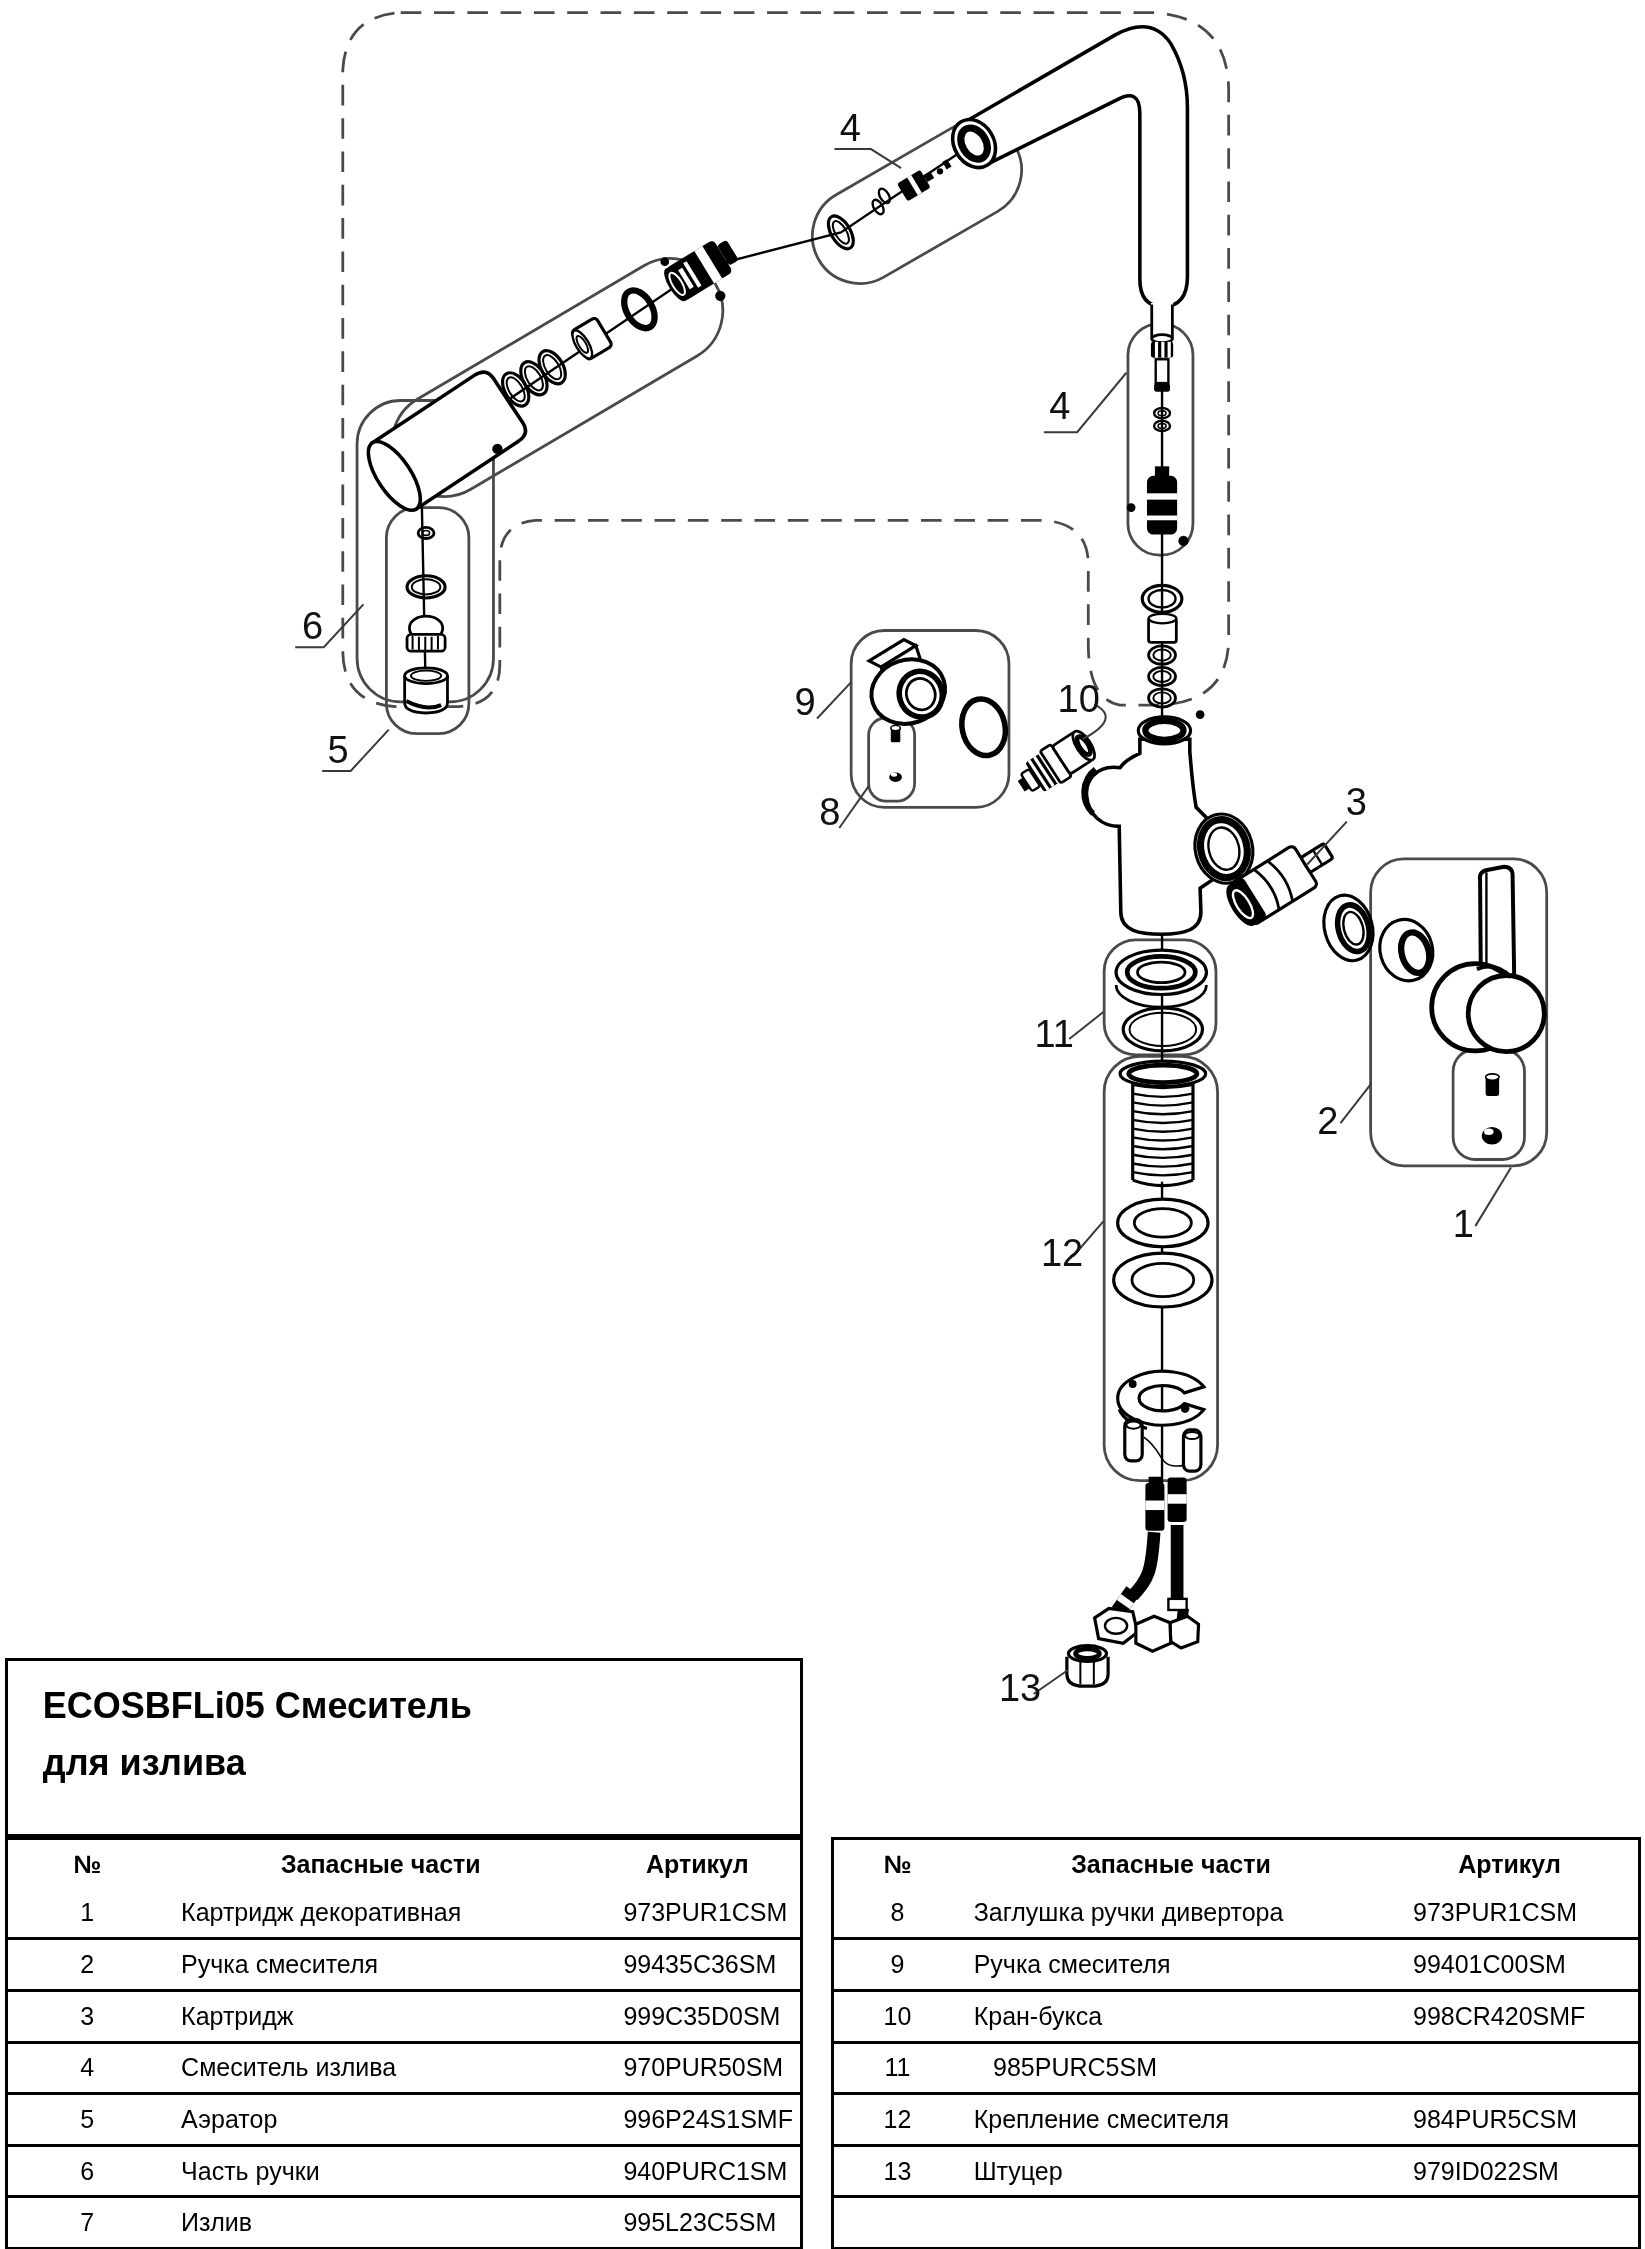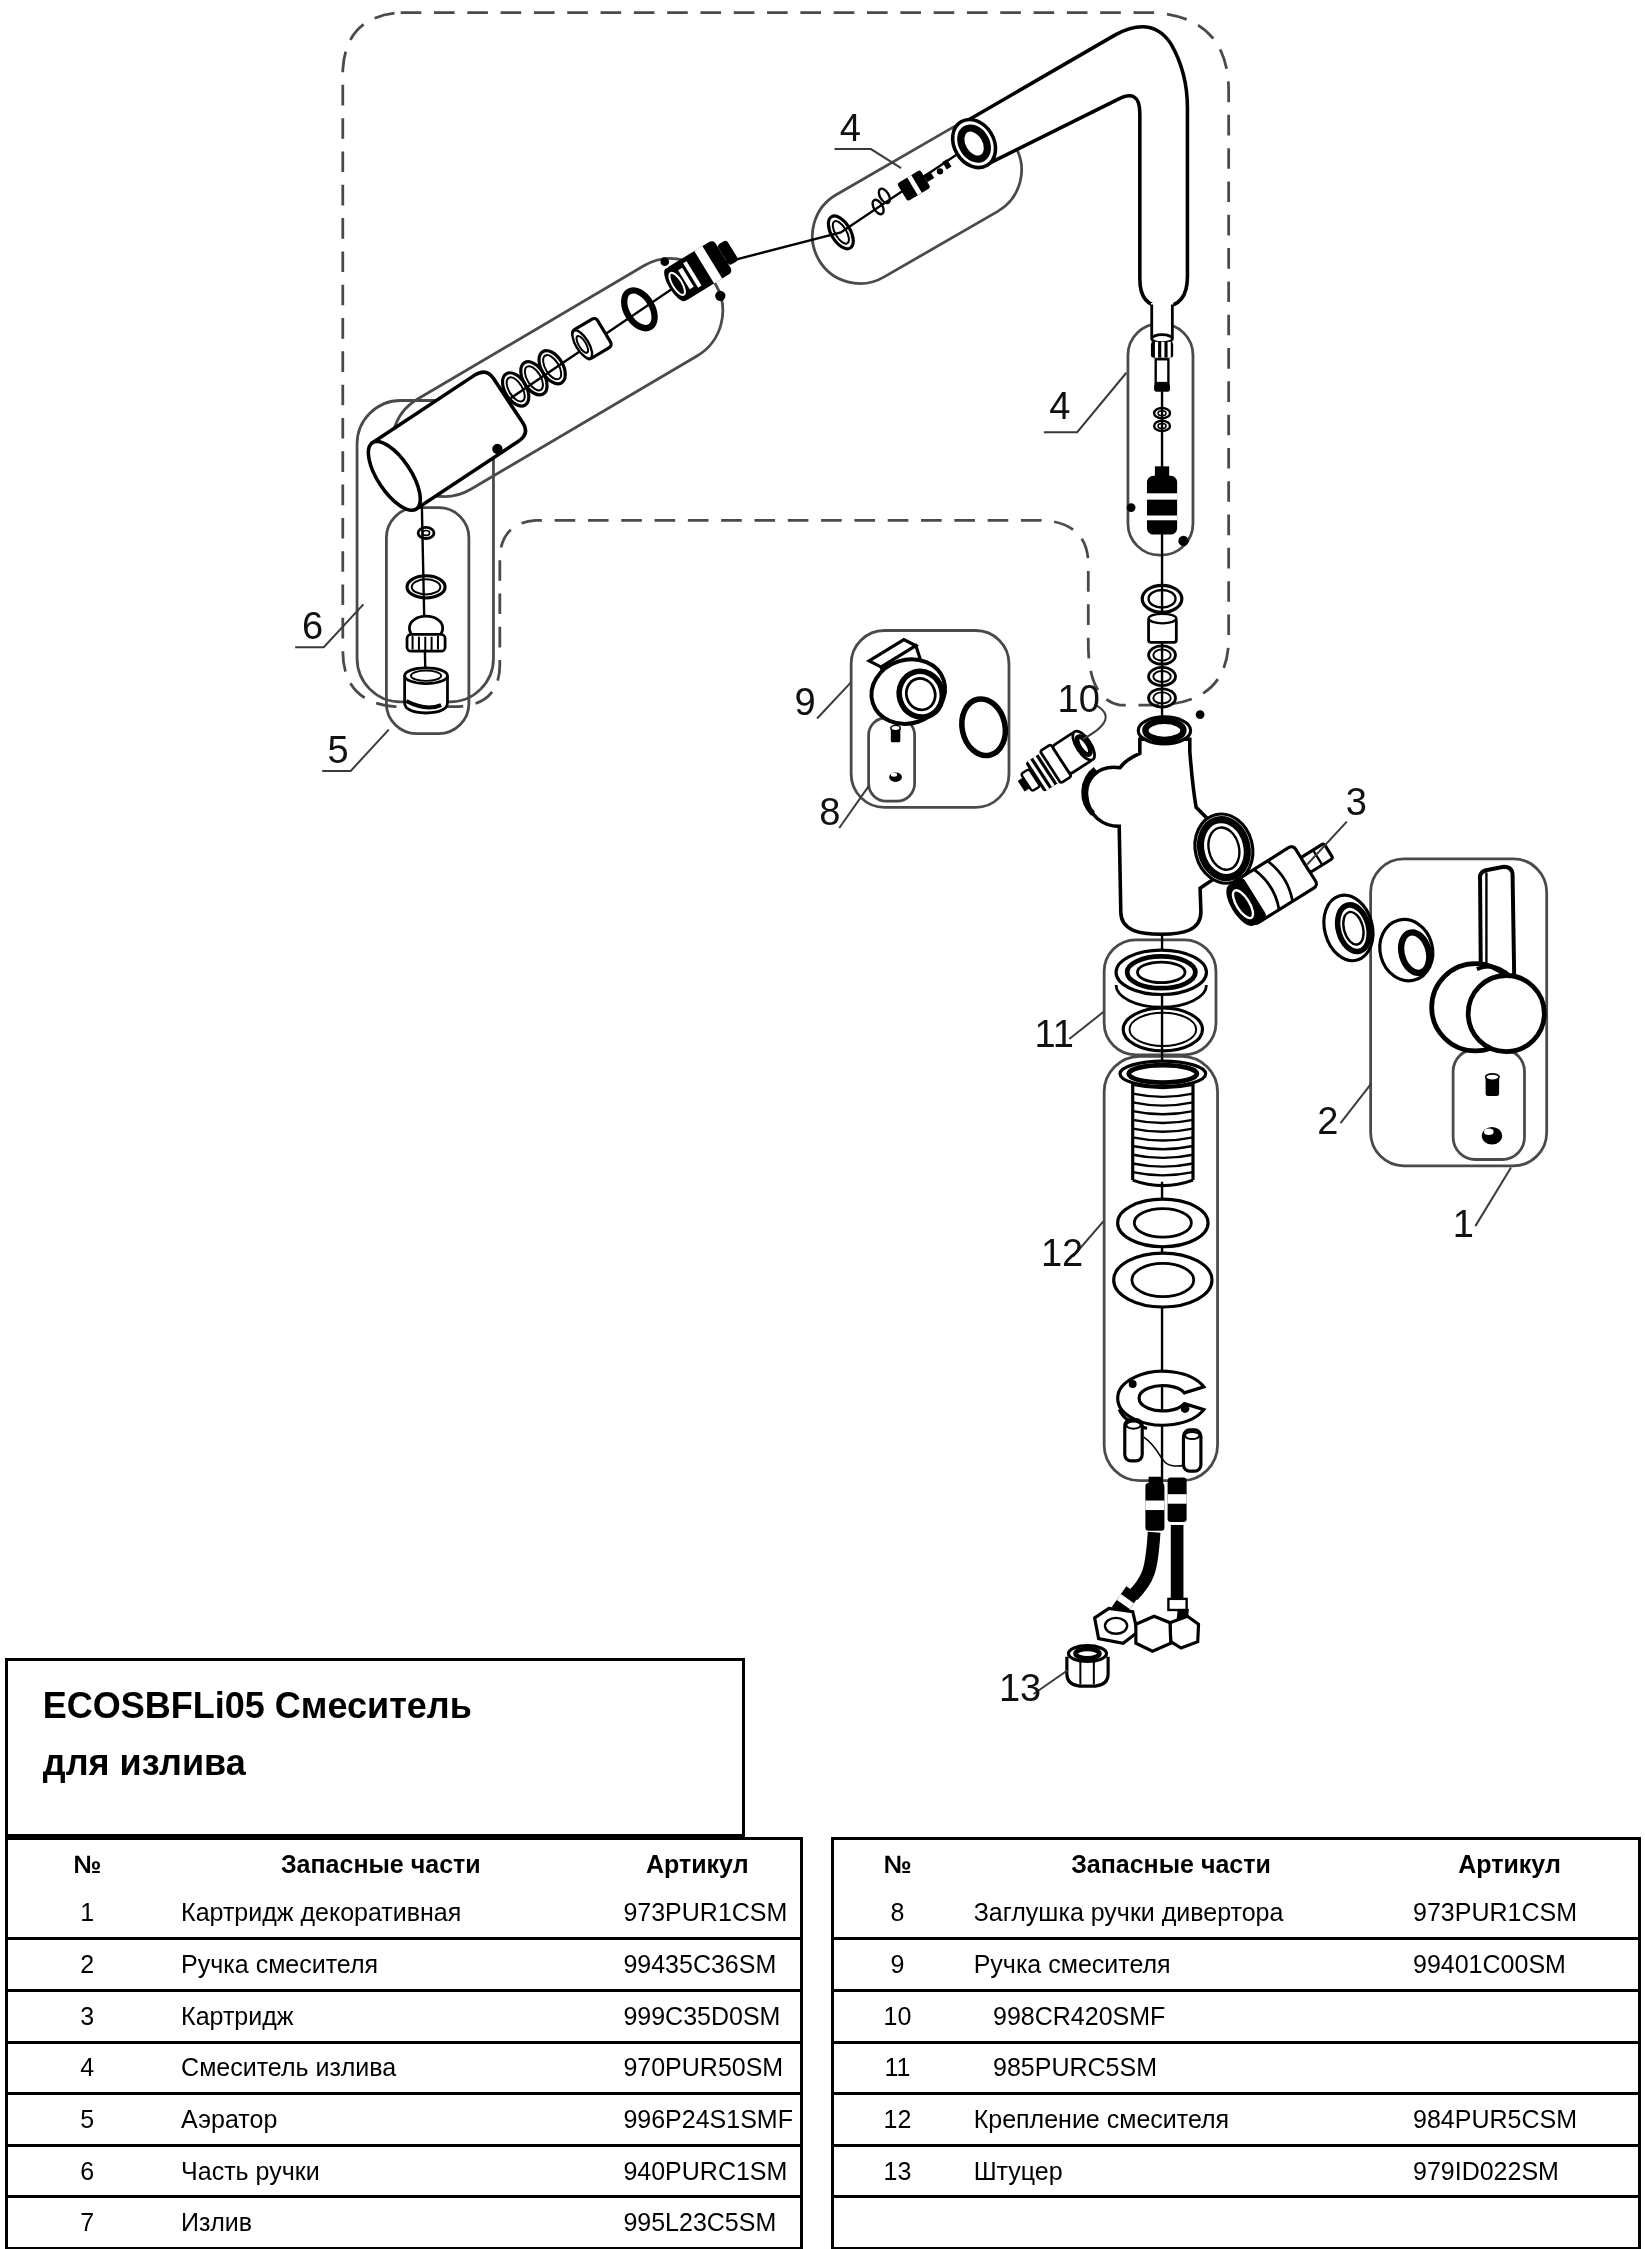--- a/index.html
+++ b/index.html
@@ -1,19 +1,19 @@
 <!DOCTYPE html>
 <html style="font-size:12.7px"><head>
 <meta charset="utf-8">
 <style>
   html,body{margin:0;padding:0;background:#888;}
   .page{position:relative;width:1646px;height:2250px;background:#fff;overflow:hidden;
         font-family:"Liberation Sans",sans-serif;color:#000;}
   .page svg{position:absolute;left:0;top:0;}
-  .titlebox{position:absolute;left:4.8px;top:1658px;width:740px;height:179px;
+  .titlebox{position:absolute;left:4.8px;top:1658px;width:798px;height:179px;
             border:3.2px solid #000;box-sizing:border-box;padding:27px 8px 0 35px;}
   .titlebox .l1,.titlebox .l2{font-size:36px;font-weight:600;line-height:1.0;}
   .titlebox .l2{margin-top:20.6px;}
   .tbl{position:absolute;top:1837px;height:413px;box-sizing:border-box;
        border:3.2px solid #000;display:flex;flex-direction:column;background:#fff;}
   .tbl-left{left:4.8px;width:798px;}
   .tbl-right{left:831px;width:810px;}
   .trow{display:flex;flex:1 1 0;border-top:3.2px solid #000;min-height:0;}
   .trow:first-child{border-top:none;}
   .trow.head{font-weight:700;}
@@ -430,20 +430,21 @@
   <div style="display:contents"><div class="trow">
           <div class="cell c-num">8</div>
           <div class="cell c-name">Заглушка ручки дивертора</div>
           <div class="cell c-sku">973PUR1CSM</div>
         </div><div class="trow">
           <div class="cell c-num">9</div>
           <div class="cell c-name">Ручка смесителя</div>
           <div class="cell c-sku">99401C00SM</div>
         </div><div class="trow">
           <div class="cell c-num">10</div>
+          <div class="cell c-name">Кран-букса</div>
           <div class="cell c-sku">998CR420SMF</div>
         </div><div class="trow">
           <div class="cell c-num">11</div>
           <div class="cell c-sku">985PURC5SM</div>
         </div><div class="trow">
           <div class="cell c-num">12</div>
           <div class="cell c-name">Крепление смесителя</div>
           <div class="cell c-sku">984PUR5CSM</div>
         </div><div class="trow">
           <div class="cell c-num">13</div>

